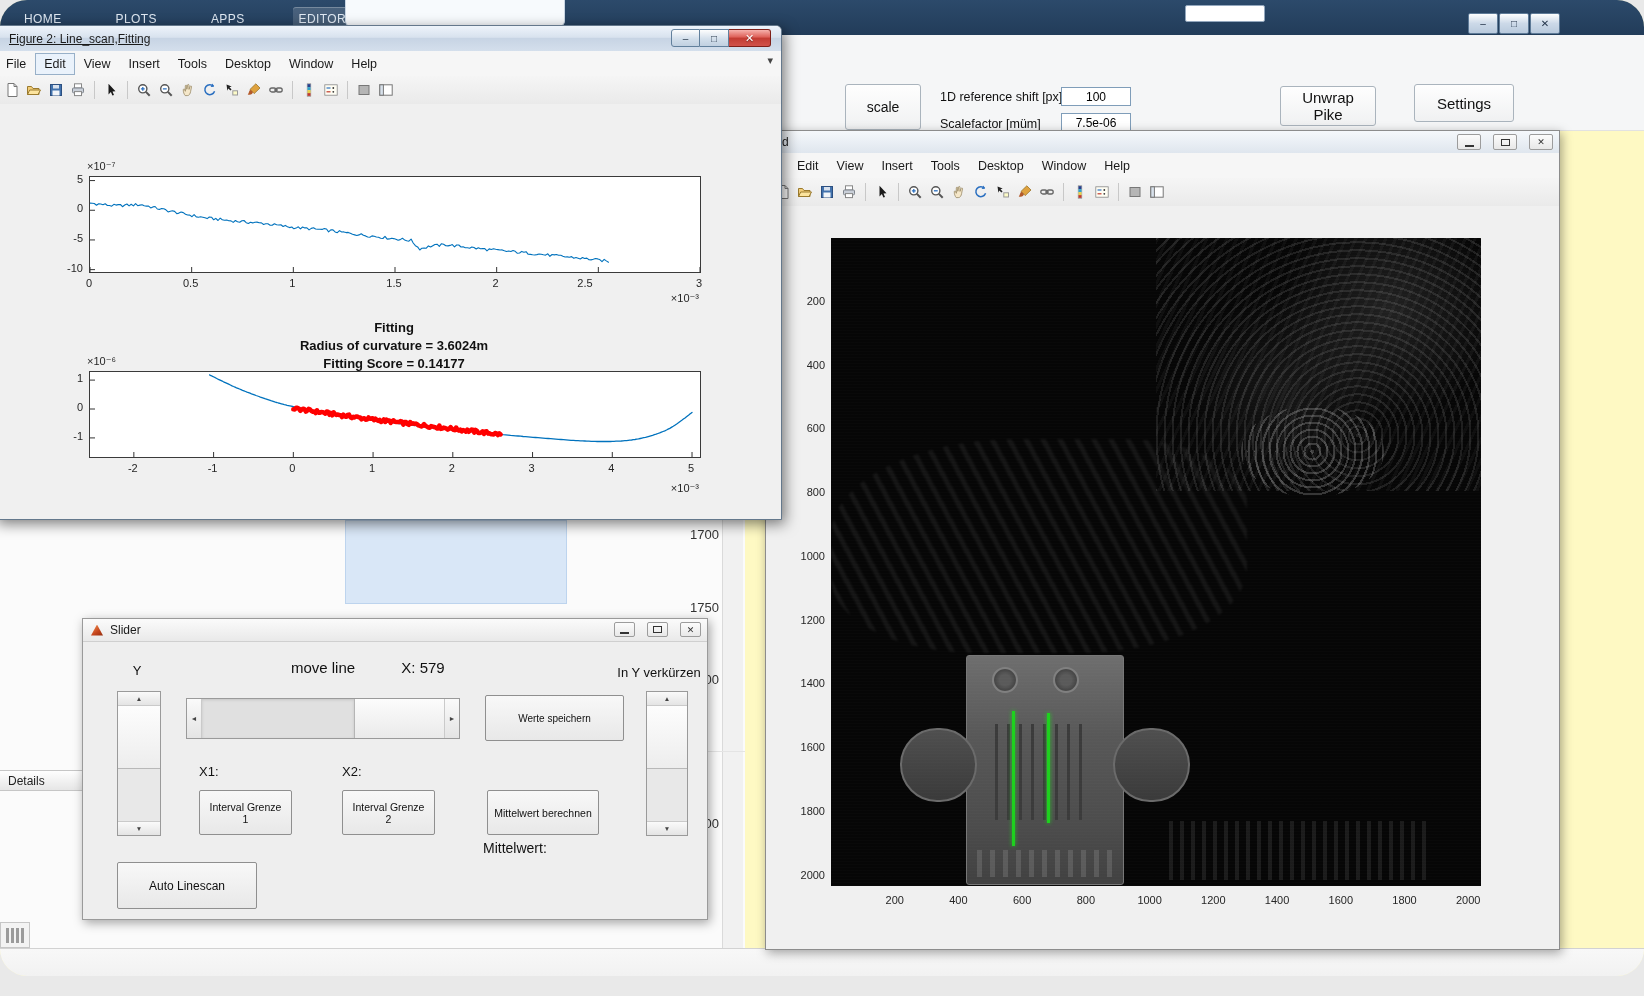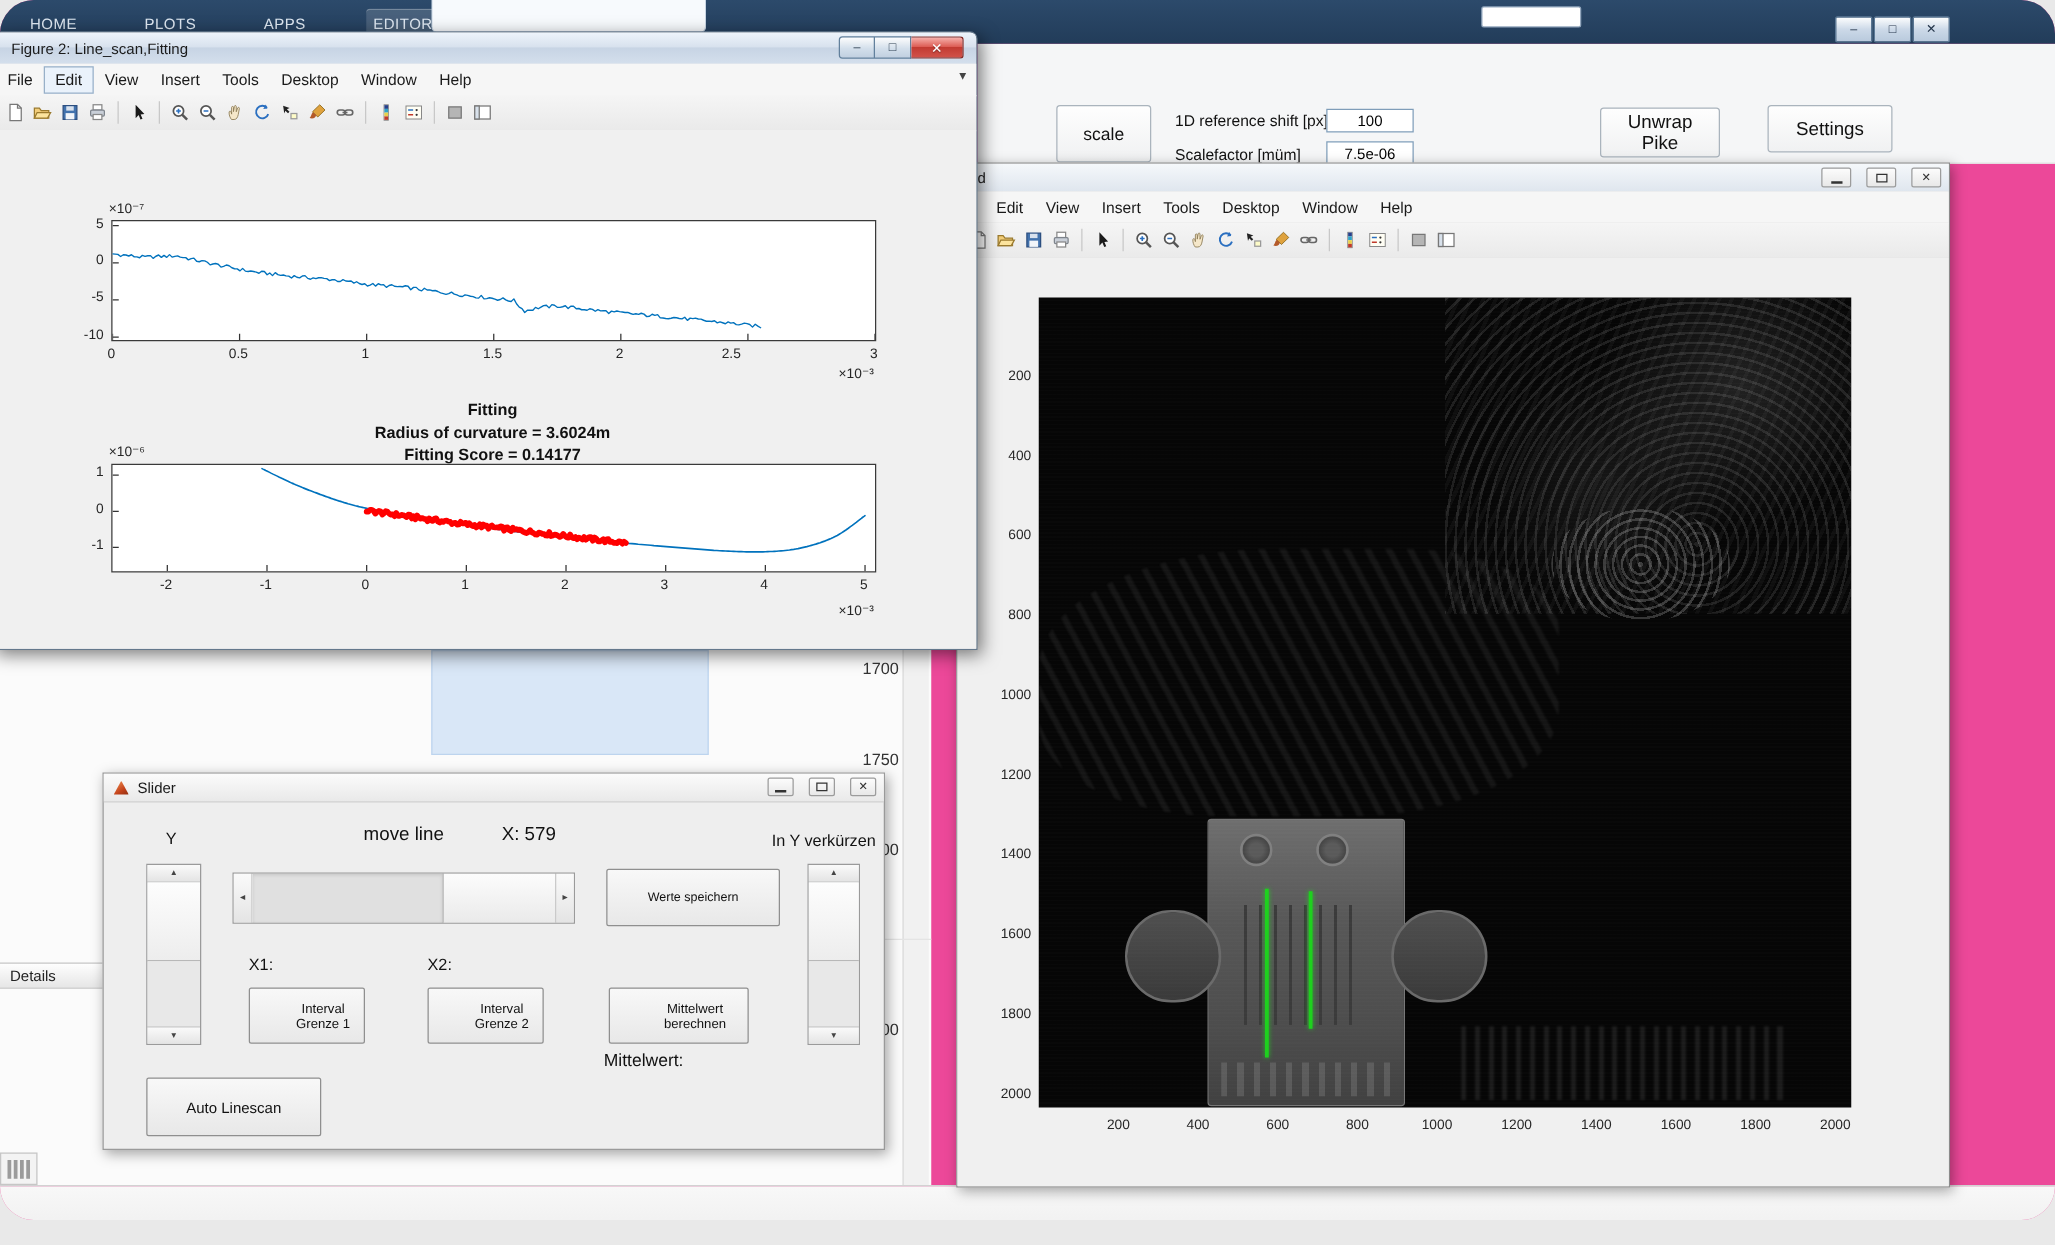--- a/index.html
+++ b/index.html
@@ -1,16 +1,16 @@
 <!DOCTYPE html>
 <html><head>
 <meta charset="utf-8">
 <style>
   html,body{margin:0;padding:0;background:#e9e9e9;font-family:"Liberation Sans","DejaVu Sans",sans-serif;}
-  #screen{position:relative;width:1644px;height:976px;overflow:hidden;background:#ec4899;border-radius:27px;}
+  #screen{position:relative;width:1644px;height:976px;overflow:hidden;background:#fef9c3;border-radius:27px;}
 
   
   #toolstrip{position:absolute;left:0;top:0;width:1644px;height:35px;background:linear-gradient(#2c4a6b,#223c59);z-index:3;}
   #tabs{position:absolute;left:18px;top:7px;display:flex;gap:42px;}
   .tab{color:#dfe8f2;font-size:12px;letter-spacing:.4px;padding:5px 6px 7px;}
   .tab.active{background:rgba(255,255,255,.15);border-radius:3px 3px 0 0;box-shadow:inset 0 1px 0 rgba(255,255,255,.25);}
   #quickbar{position:absolute;left:345px;top:0;width:218px;height:26px;background:#f7fafd;border:1px solid #c9d6e4;border-top:none;border-radius:0 0 6px 6px;}
   #searchbox{position:absolute;left:1185px;top:5px;width:78px;height:15px;background:#fff;border:1px solid #93a7bd;border-radius:2px;}
   #main-win-buttons{position:absolute;right:84px;top:13px;display:flex;}
   .aerobtn{width:28px;height:19px;margin-left:1px;display:flex;align-items:center;justify-content:center;font-size:10px;color:#24354a;background:linear-gradient(#fdfefe,#ccd9e8 50%,#b9cadd);border:1px solid #5d7a97;border-radius:2px;}
@@ -81,21 +81,21 @@
   #slots{position:absolute;left:18%;top:30%;width:60%;height:42%;background:repeating-linear-gradient(90deg,#3b3b3b 0 3px,rgba(0,0,0,0) 3px 12px);}
   #chipbot{position:absolute;left:6%;bottom:3%;width:88%;height:12%;background:repeating-linear-gradient(90deg,rgba(220,220,220,.25) 0 5px, rgba(0,0,0,0) 5px 13px);opacity:.6;}
   .pill{position:absolute;height:11.4%;border-radius:40px;background:linear-gradient(180deg,#4f4f4f,#3a3a3a);border:2px solid #6a6a6a;box-sizing:border-box;}
   #pill-l{left:10.6%;top:75.6%;width:11.8%;}
   #pill-r{left:43.4%;top:75.6%;width:11.8%;}
   .gline{position:absolute;width:3px;box-shadow:0 0 4px rgba(30,220,30,.8);z-index:5;}
 
   
   #fig2{position:absolute;left:-6px;top:25px;width:788px;height:495px;background:#ececec;border:1px solid #64788c;border-radius:6px 6px 0 0;box-shadow:3px 4px 14px rgba(0,0,0,.5);z-index:20;box-sizing:border-box;}
   .aerotitle{position:absolute;left:0;top:0;right:0;height:25px;background:linear-gradient(#eef4fb,#d8e2ee 45%,#c7d4e4 50%,#d4dfec);border-radius:5px 5px 0 0;border-bottom:1px solid #aebccb;display:flex;align-items:center;}
-  .f2title{font-size:12px;color:#1b1b1b;margin-left:14px;}
+  .f2title{font-size:12px;color:#1b1b1b;margin-left:14px;text-decoration:underline;}
   .aero-group{position:absolute;right:10px;top:3px;display:flex;}
   .a-min,.a-max{width:29px;height:18px;background:linear-gradient(#fdfdfd,#d3dfeb 55%,#c1d0e0);border:1px solid #62809c;display:flex;align-items:center;justify-content:center;font-size:10px;color:#2c3e50;box-sizing:border-box;}
   .a-min{border-radius:3px 0 0 3px;}
   .a-max{border-left:none;}
   .a-close{width:42px;height:18px;background:linear-gradient(#f6b1ac,#dd5f57 45%,#c23b32 50%,#d1524a);border:1px solid #7e1f19;border-left:none;border-radius:0 3px 3px 0;color:#fff;display:flex;align-items:center;justify-content:center;font-size:11px;text-shadow:0 1px 1px rgba(0,0,0,.4);box-sizing:border-box;}
   #f2menu{top:25px;height:25px;padding-left:2px;}
   #f2-overflow{position:absolute;right:8px;top:28px;font-size:11px;color:#444;z-index:2;}
   #f2toolbar{top:50px;height:28px;}
   .fig-canvas2{position:absolute;left:0;top:78px;right:0;bottom:0;background:#f0f0f0;}
   .axes{position:absolute;background:#fff;border:1px solid #3a3a3a;z-index:2;box-sizing:content-box;}
@@ -123,21 +123,21 @@
   .varrow.vbottom{border-bottom:none;border-top:1px solid #cacaca;}
   .vthumb{height:62px;flex-shrink:0;background:linear-gradient(180deg,#fdfdfd,#ededed);border-bottom:1px solid #b8b8b8;}
   .vtrack{flex:1;background:#e8e8e8;}
   .hslider{position:absolute;display:flex;border:1px solid #9a9a9a;box-sizing:border-box;z-index:2;background:#eee;}
   .harrow{width:14px;flex-shrink:0;display:flex;align-items:center;justify-content:center;font-size:7px;color:#444;background:linear-gradient(#fafafa,#e4e4e4);}
   .harrow:first-child{border-right:1px solid #cacaca;}
   .harrow:last-child{border-left:1px solid #cacaca;}
   .htrack{width:152px;background:#e0e0e0;box-shadow:inset 0 1px 3px rgba(0,0,0,.12);}
   .hthumb{flex:1;background:linear-gradient(#fcfcfc,#eaeaea);border-left:1px solid #b5b5b5;}
   .mbtn{position:absolute;background:linear-gradient(#f8f8f8,#e8e8e8);border:1px solid #8f8f8f;border-radius:2px;font-size:12px;color:#111;z-index:2;font-family:inherit;}
-  .mbtn.sm{font-size:10.5px;padding-left:32px;}
+  .mbtn.sm{font-size:10.5px;}
 </style>
 </head>
 <body>
 
 <div id="screen">
 
   <div id="toolstrip">
     <div id="tabs">
         <div class="tab">HOME</div>
         <div class="tab">PLOTS</div>

